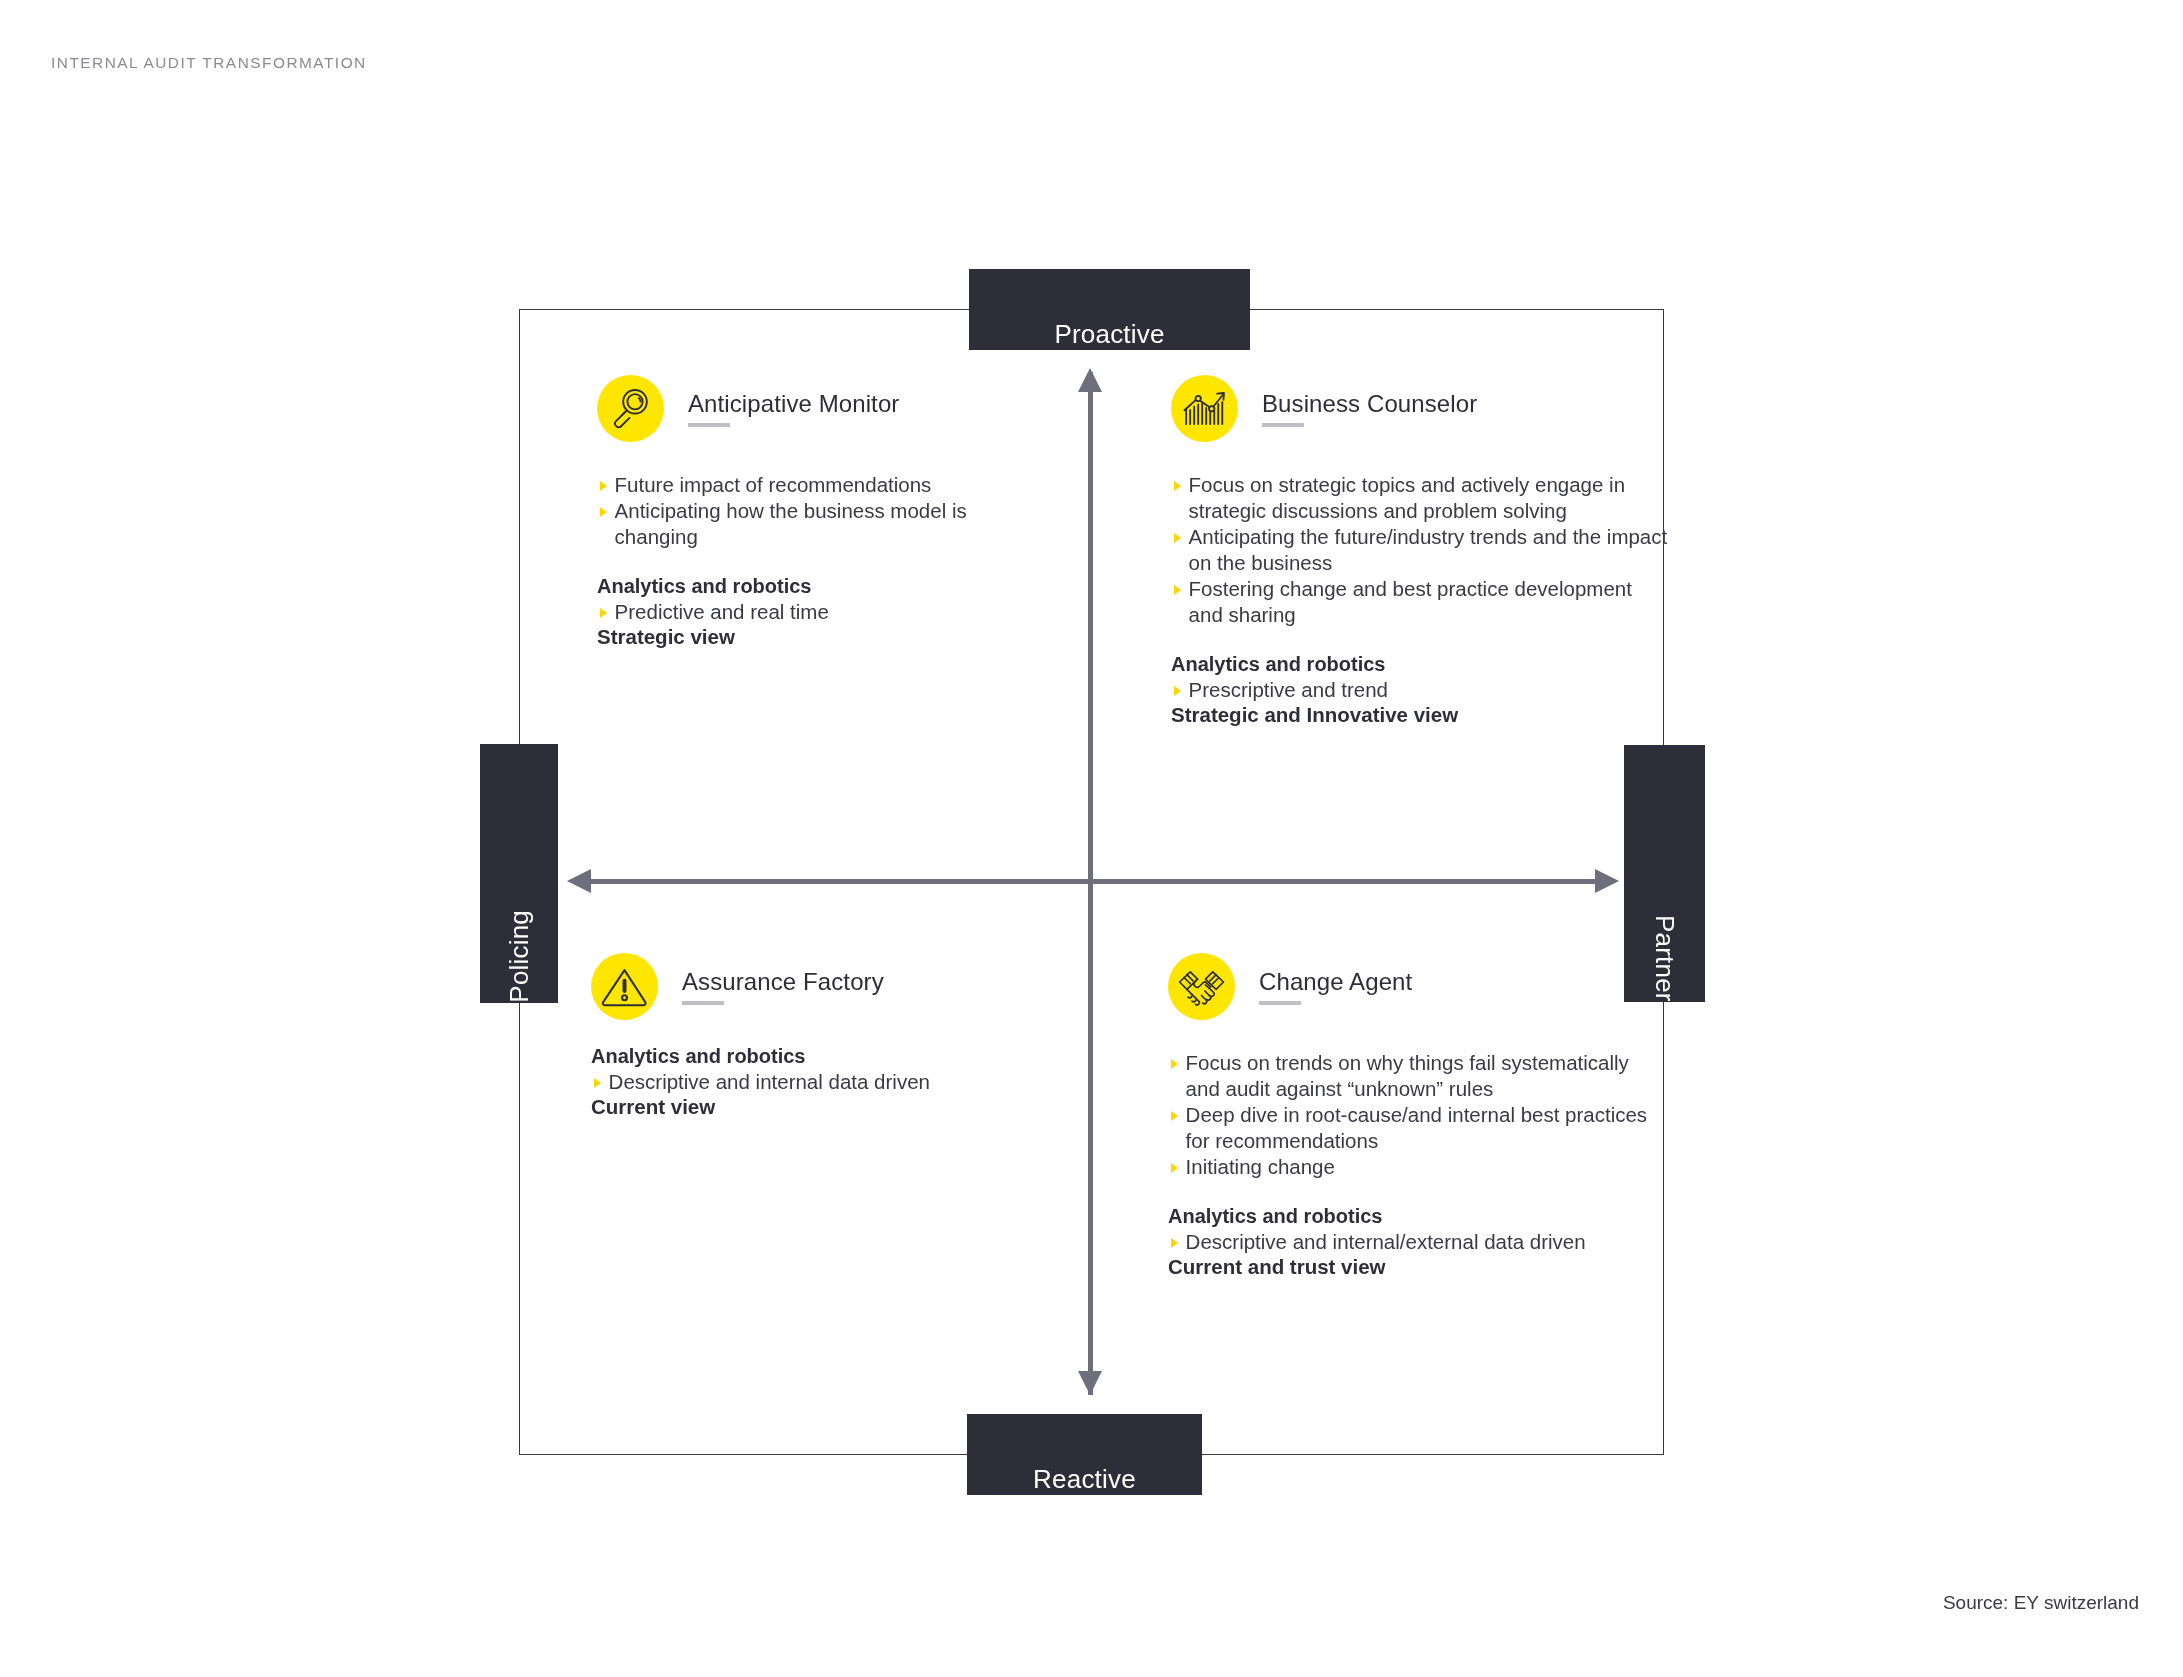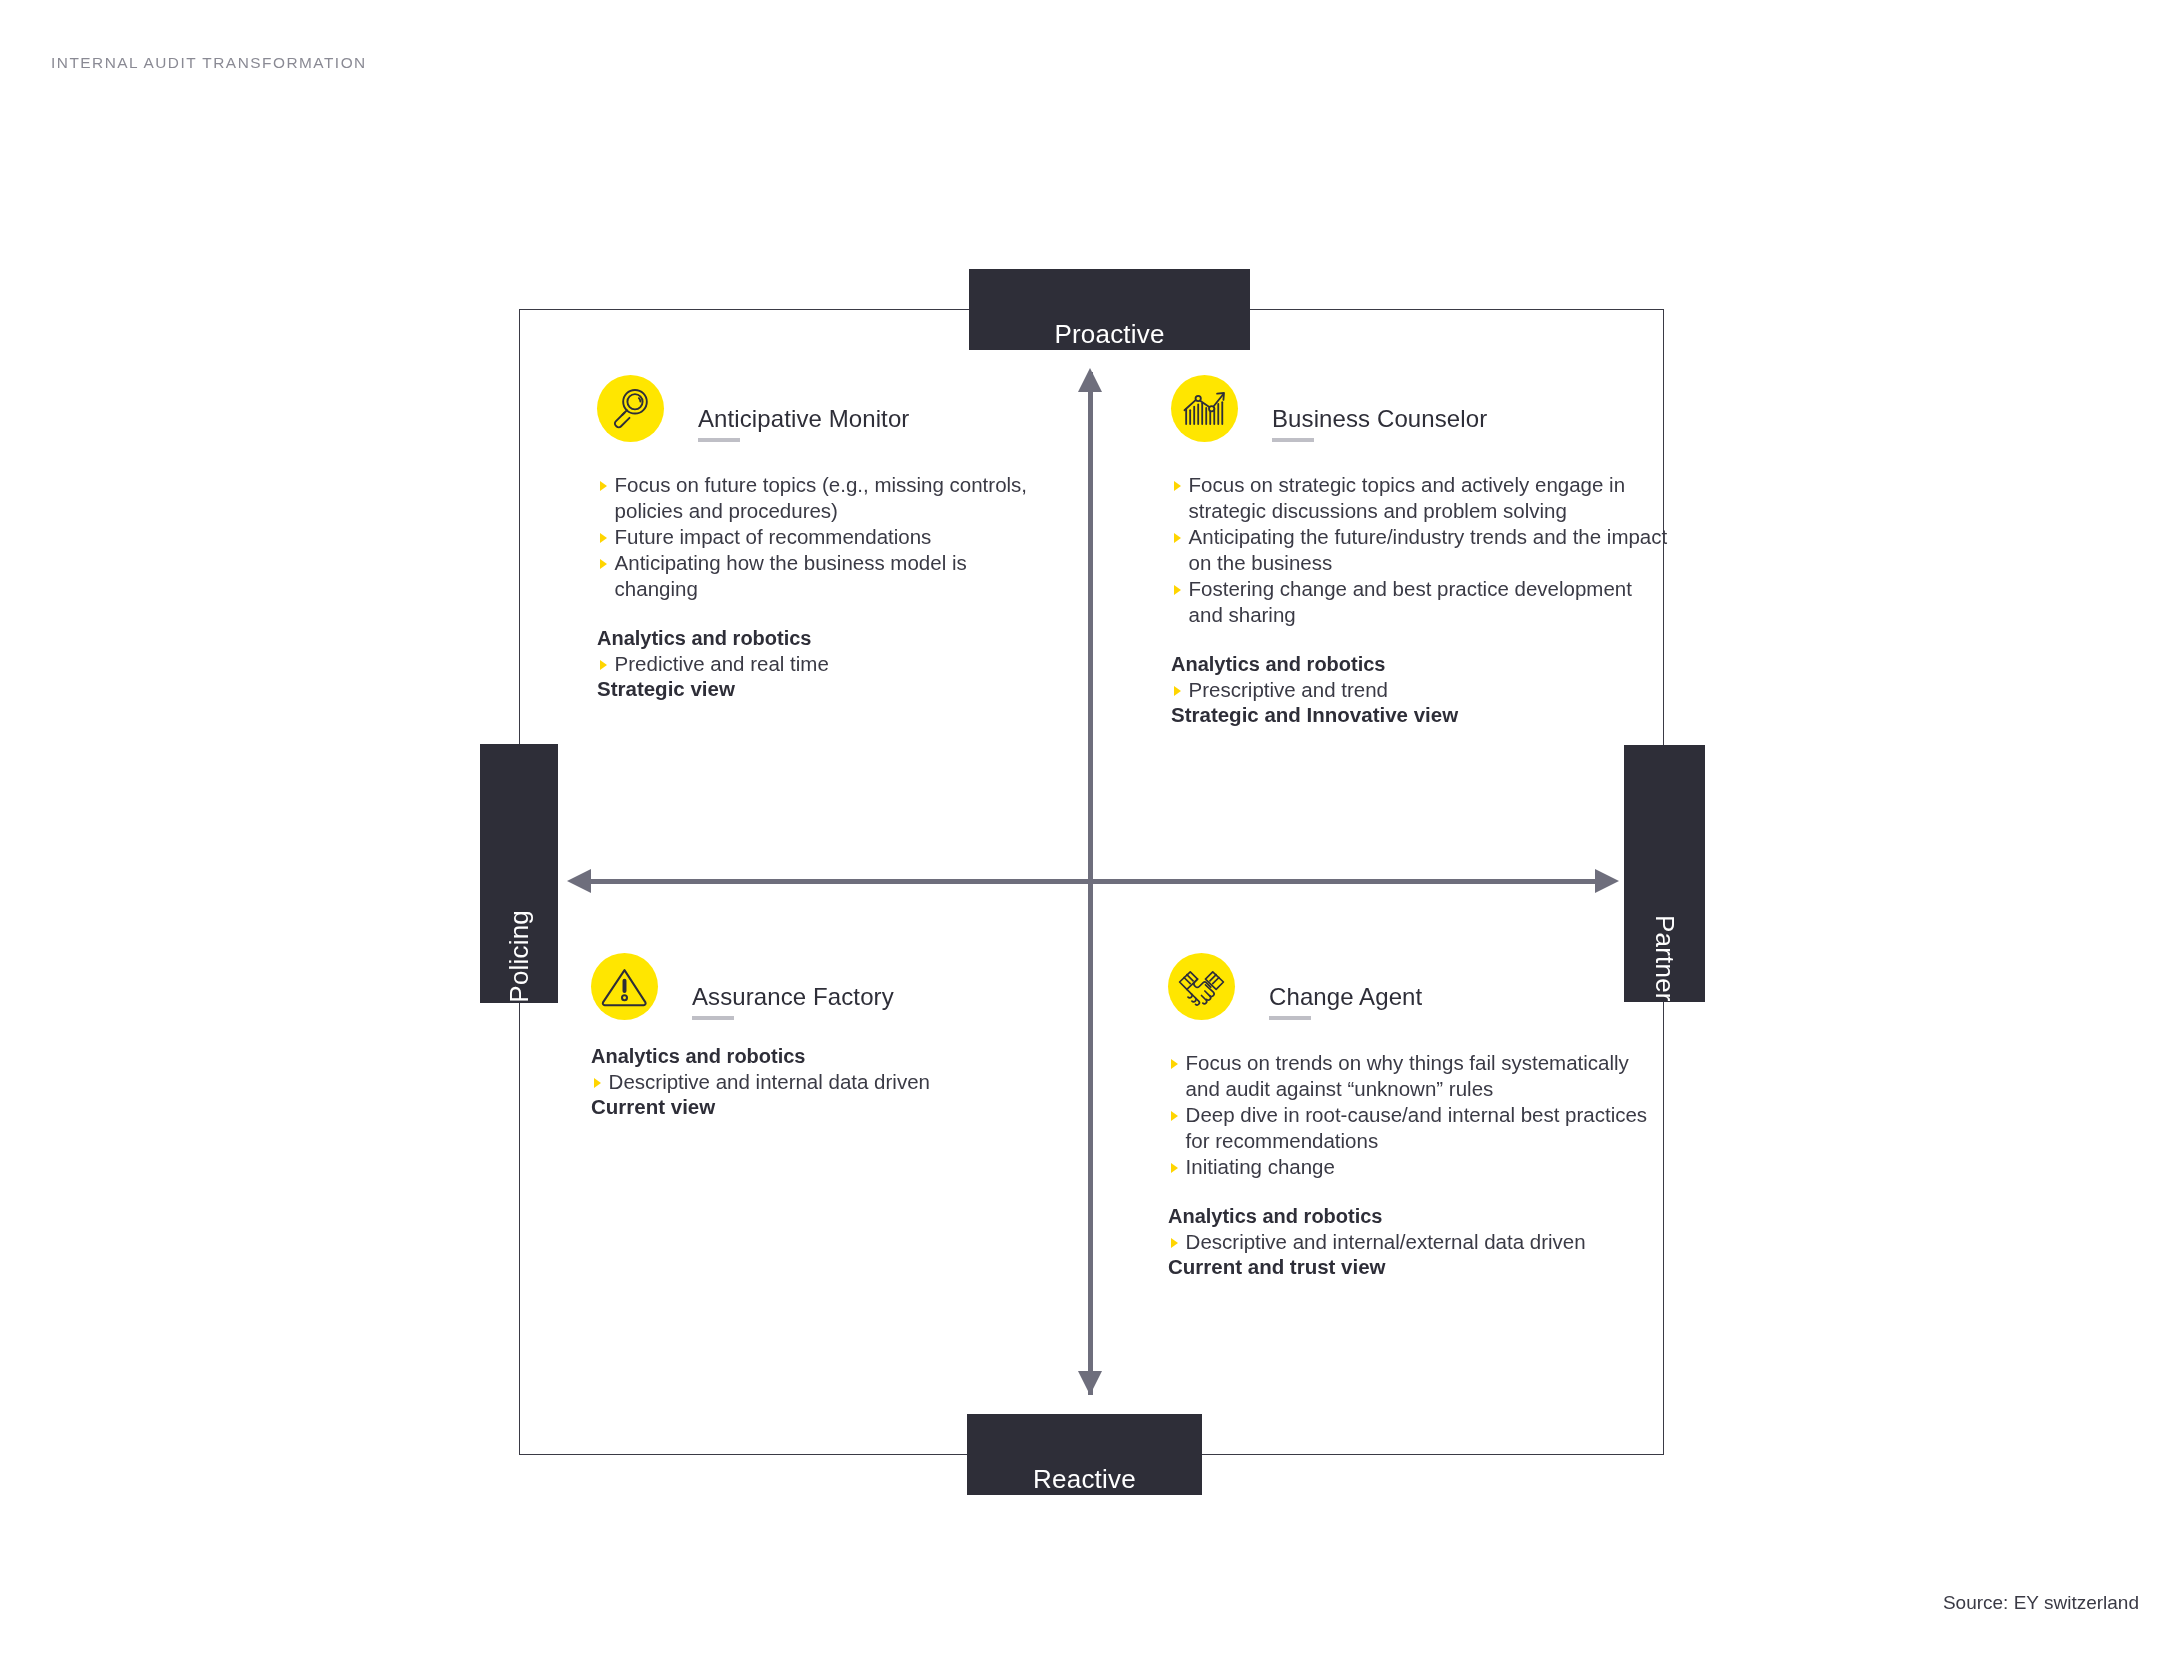--- a/index.html
+++ b/index.html
@@ -107,21 +107,21 @@
   .pole-left .pole-text  { writing-mode: vertical-rl; transform: rotate(180deg); }
   .pole-right .pole-text { writing-mode: vertical-rl; }
 
   
   .quadrant { position: absolute; }
   .q-tl { left: 597px; top: 375px;  width: 432px; }
   .q-tr { left: 1171px; top: 375px;  width: 500px; }
   .q-bl { left: 591px; top: 953px; width: 449px; }
   .q-br { left: 1168px; top: 953px; width: 500px; }
 
-  .q-head { display: flex; align-items: flex-end; gap: 34px; }
+  .q-head { display: flex; align-items: center; gap: 24px; }
   .icon-circle {
     width: 67px; height: 67px;
     border-radius: 50%;
     background: #ffe600;
     flex: 0 0 67px;
     display: flex; align-items: center; justify-content: center;
   }
   .icon-circle svg { display: block; }
 
   .q-title-wrap { position: relative; padding-bottom: 9px; }
@@ -218,21 +218,20 @@
           <path d="M33.6 43.2 L25.5 51.3"></path>
           <path d="M29.2 47.6 L13.8 63 a5.2 5.2 0 0 0 0 7.4 l1.6 1.6 a5.2 5.2 0 0 0 7.4 0 L38.2 56.6"></path>
         </svg>
       </div>
       <div class="q-title-wrap">
         <div class="q-title">Anticipative Monitor</div>
         <div class="q-title-rule"></div>
       </div>
     </div>
     <div class="bullets">
-      <div class="bullet">Focus on future topics (e.g., missing controls, policies and procedures)</div>
       <div class="bullet">Future impact of recommendations</div>
       <div class="bullet">Anticipating how the business model is changing</div>
     </div>
     <div class="sec-title">Analytics and robotics</div>
     <div class="bullet">Predictive and real time</div>
     <div class="view-line">Strategic view</div>
   </div>
 
   <div class="quadrant q-tr">
     <div class="q-head">

